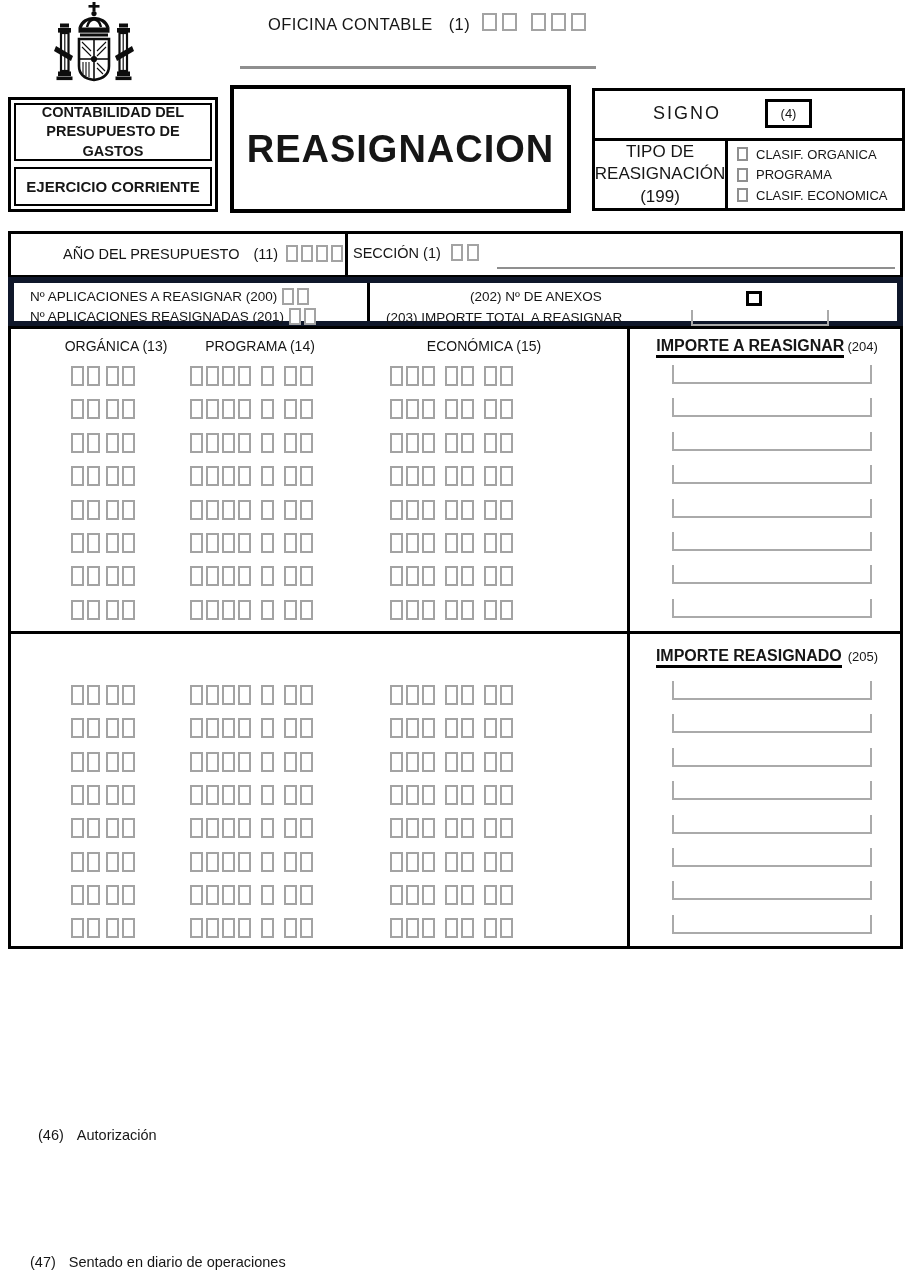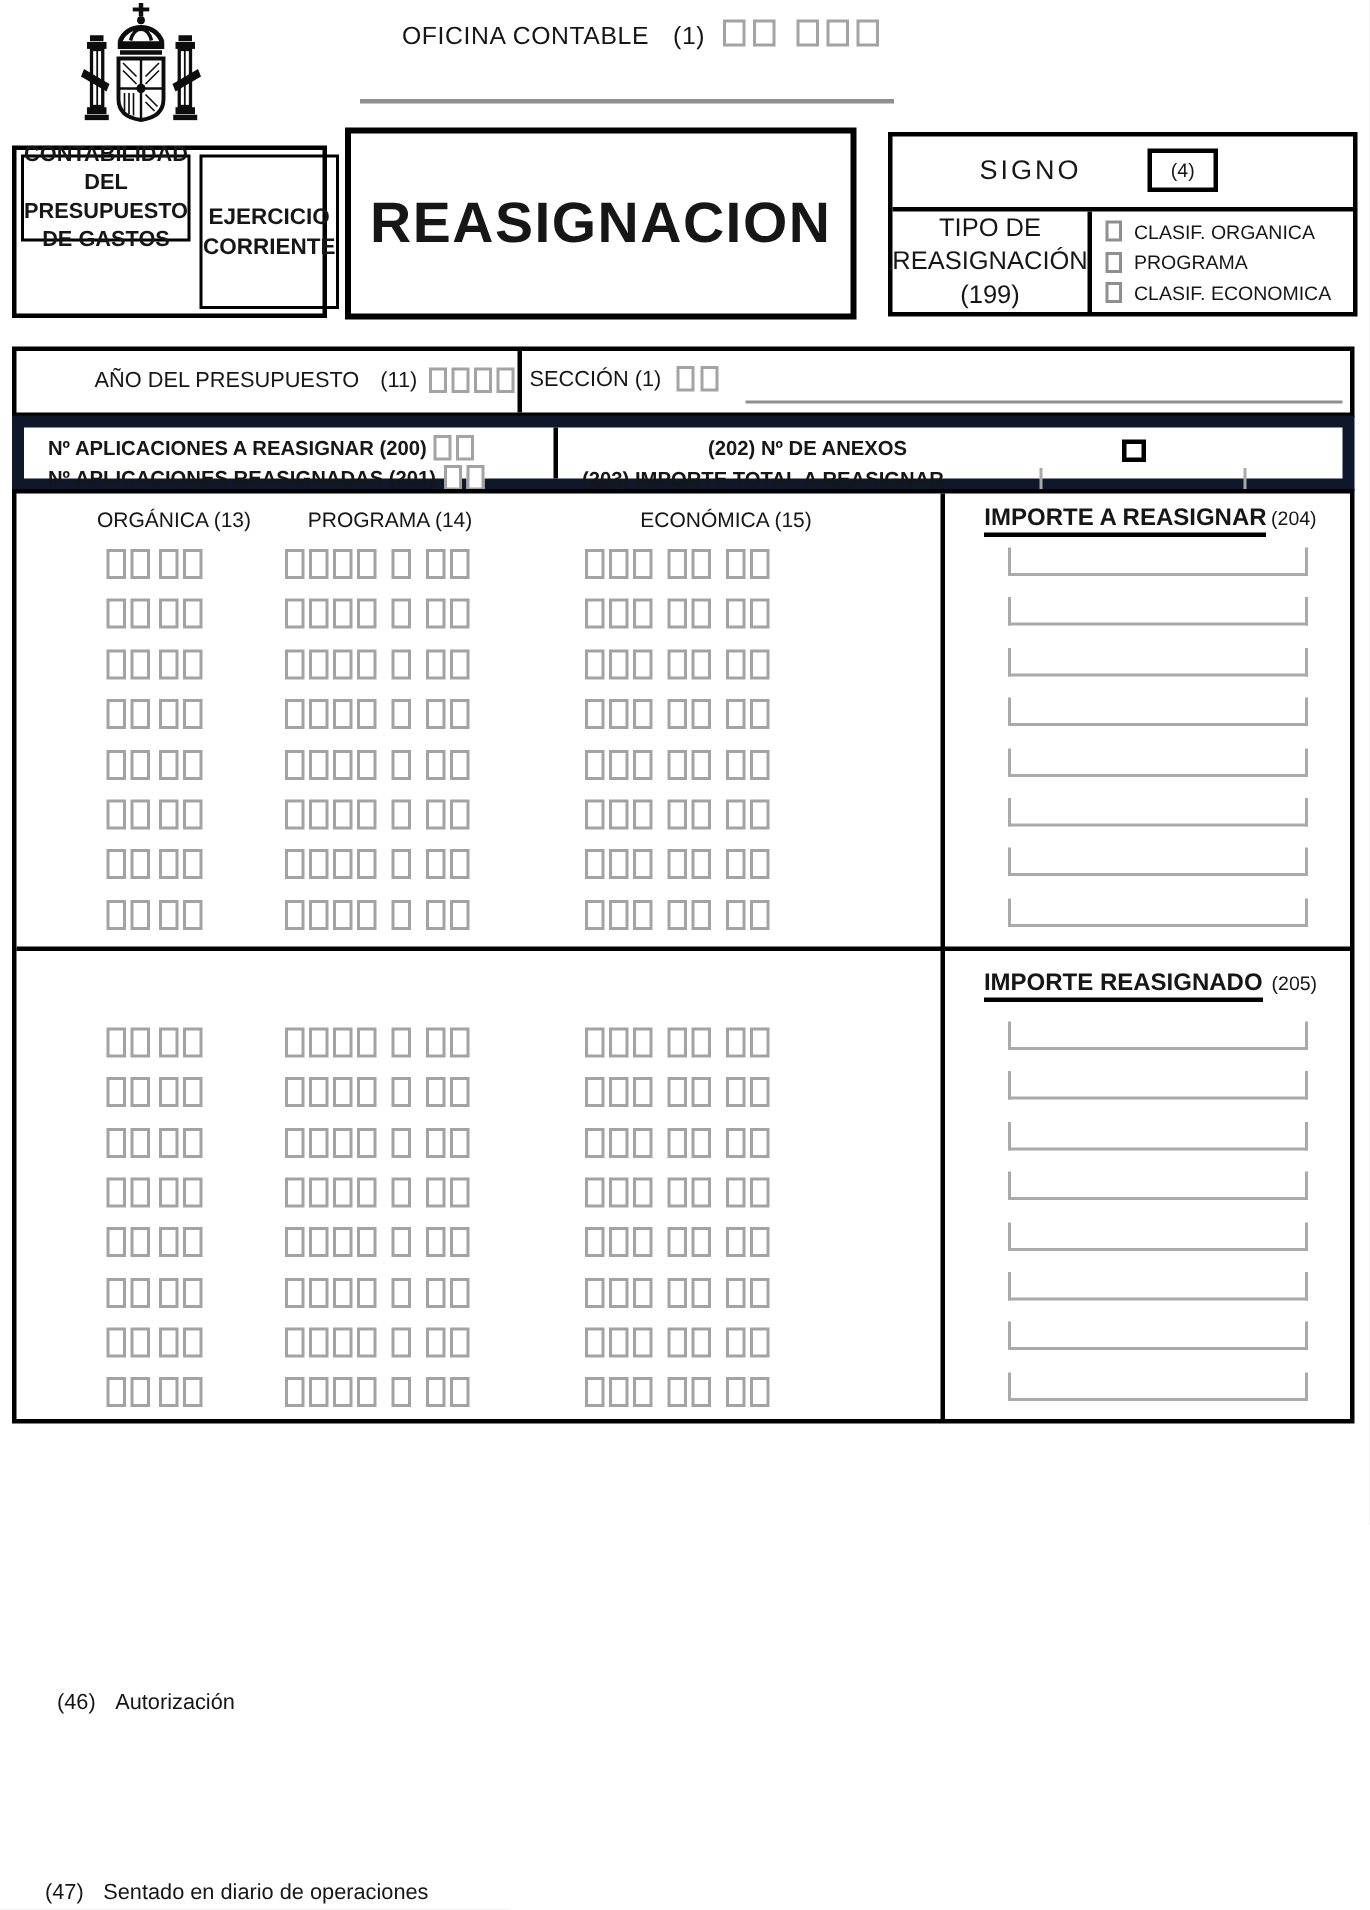--- a/index.html
+++ b/index.html
@@ -11,21 +11,21 @@
   
   .emblem{position:absolute;left:54px;top:2px;width:80px;height:92px;}
   .oficina-row{position:absolute;left:268px;top:15px;display:flex;align-items:center;
     font-size:16.5px;letter-spacing:.4px;}
   .oficina-row .ref{margin-left:16px;}
   .oficina-boxes{position:absolute;left:482px;top:13px;display:flex;align-items:center;}
   .oficina-boxes .gap{width:9px;}
   .hdr-underline{position:absolute;left:240px;top:66px;width:356px;height:3px;background:#8f8f8f;}
 
   .left-box{position:absolute;left:8px;top:97px;width:210px;height:115px;border:3px solid #000;
-    box-sizing:border-box;padding:3px;display:flex;flex-direction:row;gap:6px;}
+    box-sizing:border-box;padding:3px;display:flex;flex-direction:column;gap:6px;}
   .left-cell{border:2px solid #000;display:flex;flex-direction:column;align-items:center;
     justify-content:center;font-weight:bold;font-size:14.5px;line-height:1.32;text-align:center;}
   .left-cell.c1{height:54px;}
   .left-cell.c2{flex:1;font-size:15px;}
 
   .title-box{position:absolute;left:230px;top:85px;width:341px;height:128px;border:4px solid #000;
     box-sizing:border-box;display:flex;align-items:center;justify-content:center;}
   .title-box span{font-weight:bold;font-size:38px;letter-spacing:1px;}
 
   .signo-box{position:absolute;left:592px;top:88px;width:313px;height:123px;border:3px solid #000;
@@ -53,22 +53,22 @@
     box-sizing:border-box;}
   .bandA .vdiv{position:absolute;left:334px;top:0;width:3px;height:100%;background:#000;}
   .anio-row{position:absolute;left:52px;top:11px;display:flex;align-items:center;font-size:14.5px;}
   .anio-row .ref{margin-left:14px;}
   .anio-row .boxgrp{margin-left:8px;}
   .seccion-row{position:absolute;left:342px;top:10px;display:flex;align-items:center;font-size:14.5px;}
   .seccion-row .boxgrp{margin-left:10px;gap:4px;}
   .seccion-line{position:absolute;left:486px;top:33px;width:398px;height:2px;background:#8f8f8f;}
 
   
-  .bandB{position:absolute;left:8px;top:277px;width:895px;height:50px;border:8px solid #0f172a;
-    box-sizing:border-box;font-weight:bold;}
+  .bandB{position:absolute;left:8px;top:277px;width:895px;height:50px;border:6px solid #0f172a;
+    box-sizing:border-box;}
   .bandB .vdiv{position:absolute;left:353px;top:0;width:3px;height:100%;background:#000;}
   .apl-line{position:absolute;left:16px;display:flex;align-items:center;font-size:13.5px;}
   .apl-line .boxgrp{margin-left:5px;}
   .lbl-202{position:absolute;left:456px;top:6px;font-size:13.5px;}
   .chk-202{position:absolute;left:732px;top:8px;width:16px;height:15px;border:3px solid #000;
     box-sizing:border-box;background:#fff;}
   .lbl-203{position:absolute;left:372px;top:27px;font-size:13.5px;}
   .bracket{box-sizing:border-box;border-left:2px solid #aaa;border-right:2px solid #aaa;
     border-bottom:2px solid #aaa;background:transparent;}
   .bracket-203{position:absolute;left:677px;top:27px;width:138px;height:16px;}

